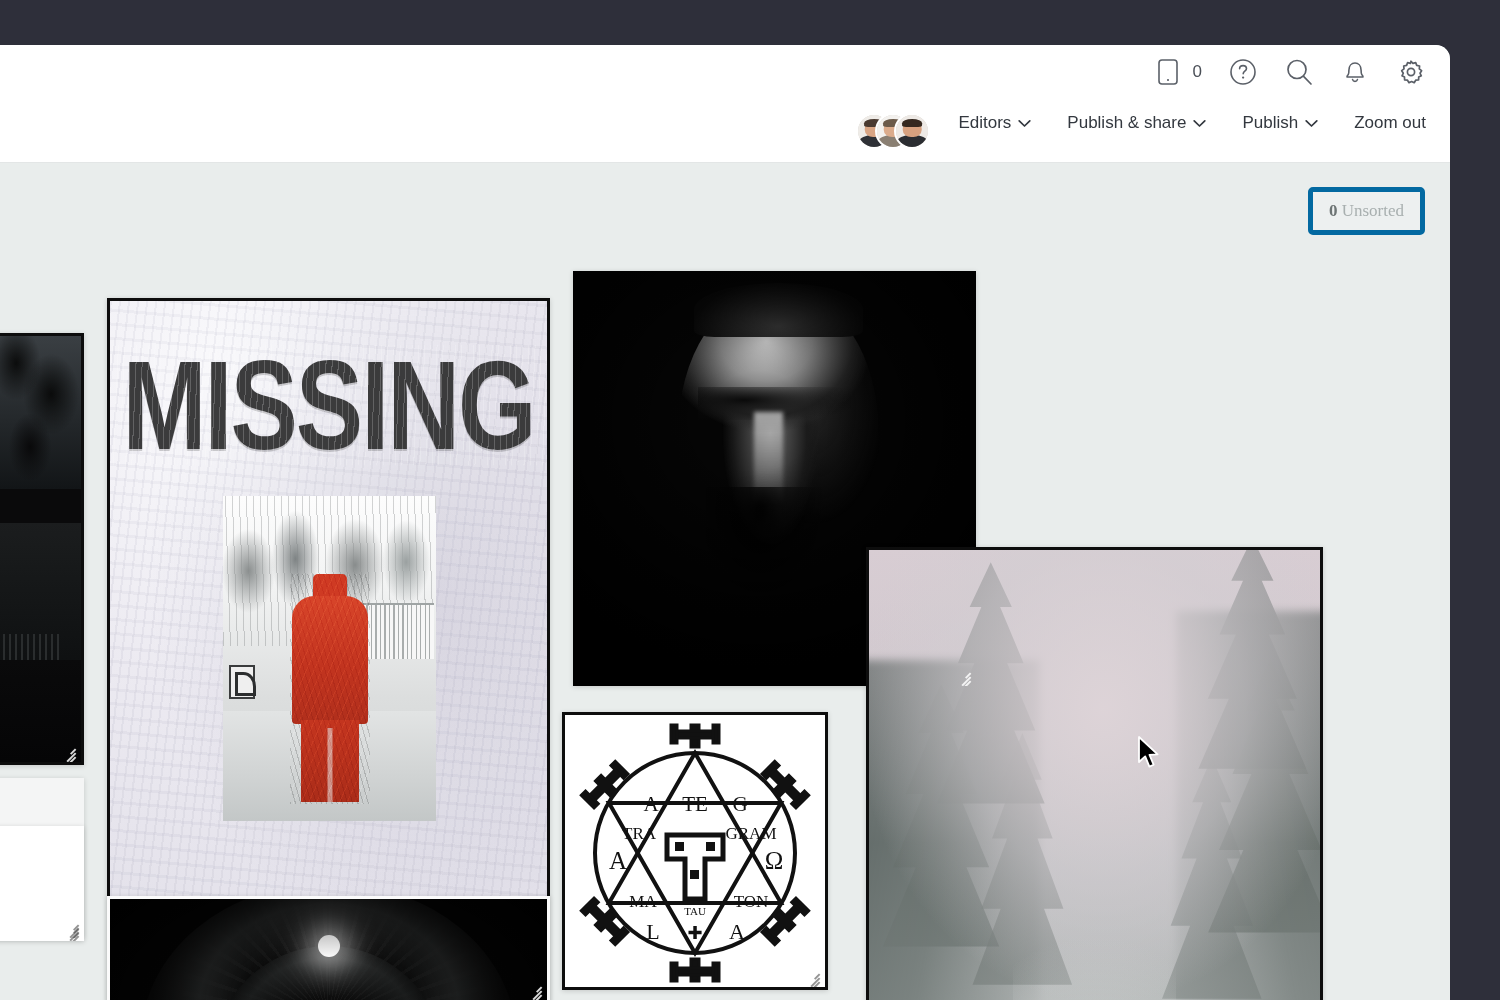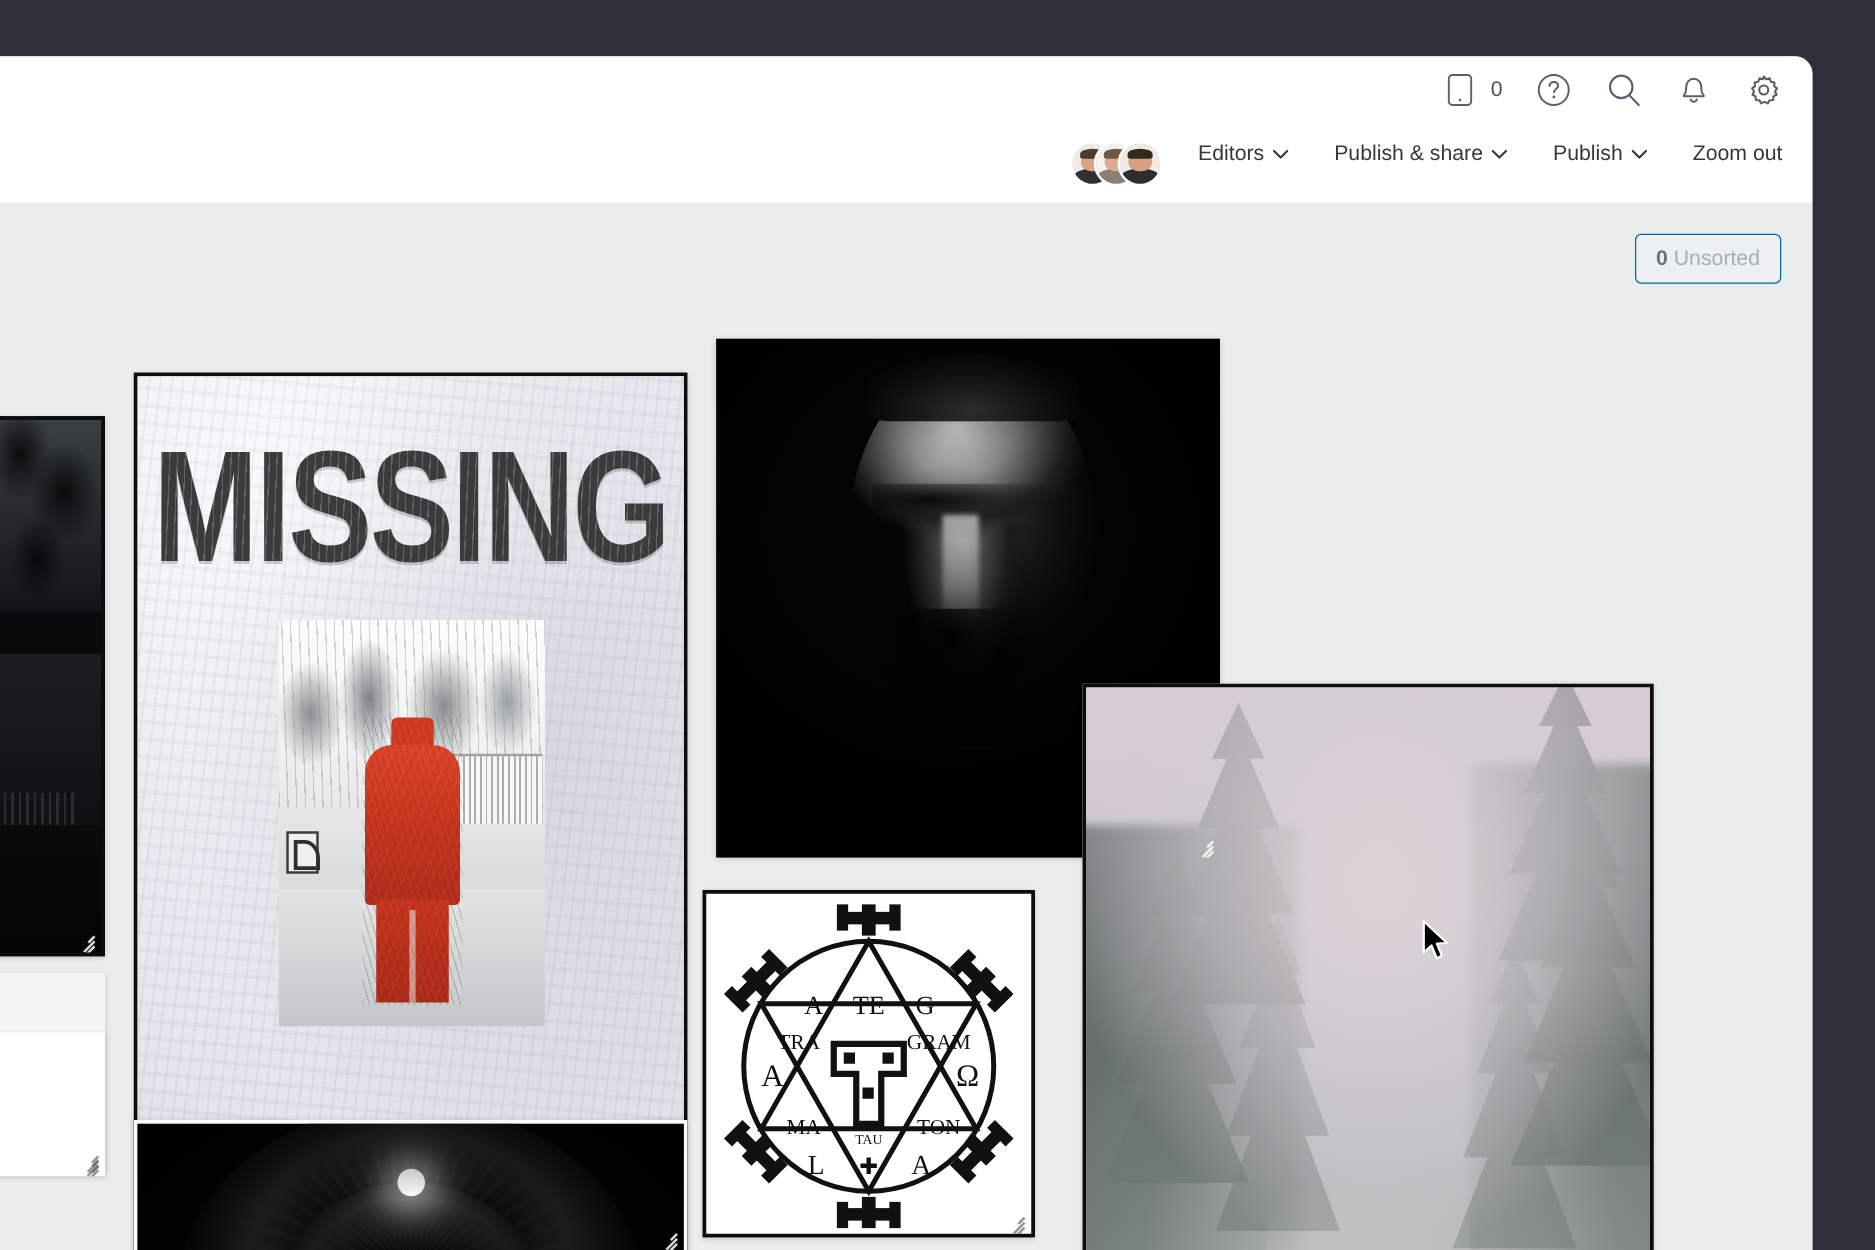--- a/index.html
+++ b/index.html
@@ -74,22 +74,22 @@
   }
   .caret{ display:inline-block; }
 
   
   #canvas{
     position:absolute; left:0; top:118px; width:1450px; height:837px;
     background:#e9edec; overflow:hidden;
   }
   #unsorted-badge{
     position:absolute; right:25px; top:24px;
-    background:#edf0f0; border:1px solid #0369a1; border-radius:5px;
-    padding:9px 16px; font-size:17px; color:#a8afaf; white-space:nowrap;
+    background:#edf0f0; border:5px solid #0369a1; border-radius:5px;
+    padding:9px 16px; font-size:17px; color:#a8afaf; white-space:nowrap;font-family:Liberation Serif, serif;
   }
   #unsorted-badge b{ color:#6d7474; font-weight:bold; }
 
   
   .card{ position:absolute; overflow:hidden; }
   .framed{ border:3px solid #0d0d0d; background:#fff; }
   .white-frame{ border:3px solid #fbfbfb; }
   .shadow{ box-shadow:0 1px 5px rgba(0,0,0,.16); }
 
   .handle{

